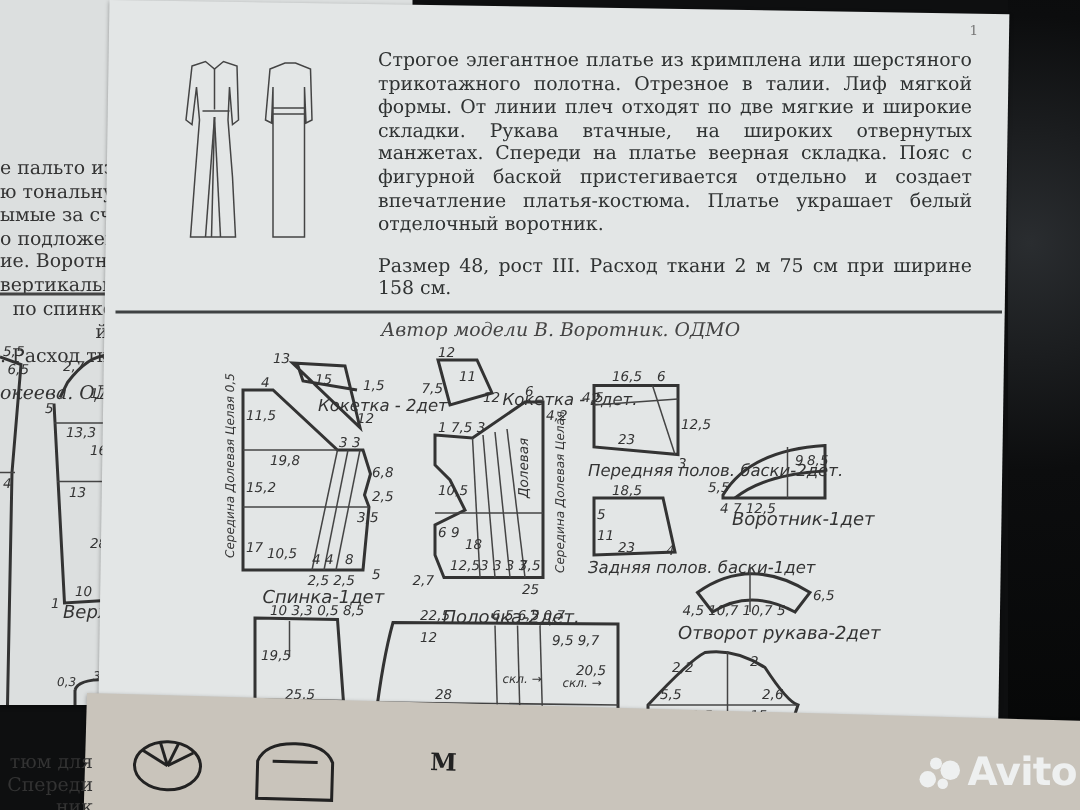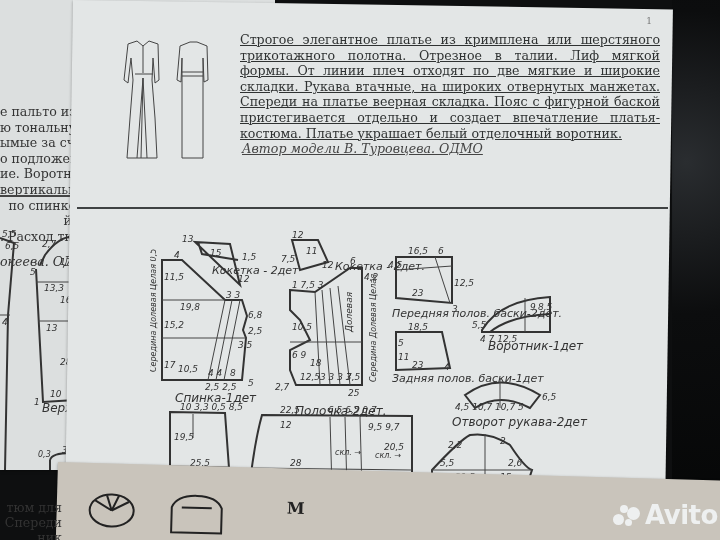--- a/index.html
+++ b/index.html
@@ -3,21 +3,21 @@
 <meta charset="utf-8">
 <style>
   html,body{margin:0;padding:0;}
   body{width:720px;height:540px;position:relative;overflow:hidden;background:#0e0f10;font-family:"DejaVu Serif",serif;}
   .bg-dark{position:absolute;left:672px;top:0;width:48px;height:540px;background:radial-gradient(circle at 30% 30%,#2a2d30 0,#0c0d0e 40%,#050606 100%);}
   .card{position:absolute;box-shadow:0 1px 3px rgba(0,0,0,.35);}
   .card-left{left:0;top:0;width:275px;height:470px;background:#dcdfdf;}
   .card-main{left:73px;top:0;width:600px;height:480px;background:#e3e6e6;transform:rotate(0.9deg);transform-origin:0 0;}
   .card-bottom{left:58px;top:462px;width:680px;height:100px;background:#c9c4bb;transform:rotate(1.6deg);transform-origin:0 0;}
   .desc{position:absolute;left:240px;top:20px;width:420px;font-size:12.6px;line-height:15.6px;color:#2f3232;text-align:justify;}
-  .desc p{margin:0;text-decoration:underline;}
+  .desc p{margin:12px;}
   .desc .author{font-style:italic;color:#444;}
   .left-text{position:absolute;left:0;top:28px;width:76px;overflow:hidden;font-size:12.6px;line-height:15.6px;color:#333;white-space:nowrap;}
   .left-text div{text-align:right;}
   .left-author{font-style:italic;}
   .divider{position:absolute;left:77px;top:207px;width:591px;height:2px;background:#3f4243;}
   .drawing{position:absolute;}
   .piece-title{position:absolute;font-size:12px;font-style:italic;color:#333;font-family:"DejaVu Sans",sans-serif;white-space:nowrap;}
   .bl-text{position:absolute;left:0;top:500px;width:62px;overflow:hidden;font-size:12.6px;line-height:15px;color:#333;white-space:nowrap;text-align:right;}
   .watermark{position:absolute;left:613px;top:500px;display:flex;align-items:center;gap:4px;}
   .watermark .dots{position:relative;width:28px;height:22px;}
@@ -88,21 +88,22 @@
   <g stroke="#444" stroke-width="1" fill="none">
     <path d="M65 8 L75 4 L82 4 L92 8 L93 42 L89 44 L88 20 L88 42 L88 120 L67 120 L67 42 L67 20 L66 44 L62 42 Z"></path>
     <line x1="67" y1="34" x2="88" y2="34"></line>
     <line x1="67" y1="38" x2="88" y2="38"></line>
   </g>
 </svg>
 
 <div class="desc">
   <div style="position:absolute;right:8px;top:-6px;font-size:9px;color:#777">1</div>
   <p style="margin-top:12px">Строгое элегантное платье из кримплена или шерстяного трикотажного полотна. Отрезное в талии. Лиф мягкой формы. От линии плеч отходят по две мягкие и широкие складки. Рукава втачные, на широких отвернутых манжетах. Спереди на платье веерная складка. Пояс с фигурной баской пристегивается отдельно и создает впечатление платья-костюма. Платье украшает белый отделочный воротник.</p>
-  <p class="author" style="padding-left:2px">Автор модели В. Туровцева. ОДМО</p>
+  <p>Размер 48, рост III. Расход ткани 2 м 75 см при ширине 158 см.</p>
+  <p class="author" style="padding-left:2px">Автор модели В. Воротник. ОДМО</p>
 </div>
 
 <div class="divider"></div>
 
 <svg class="drawing" style="left:150px;top:230px" width="520" height="250">
 
   <g>
     <path d="M45 12 L80 14 L90 55 Z M48 12 L52 24 L88 30" stroke="#333" stroke-width="2" fill="none"></path>
     <text x="32" y="12" font-size="9">13</text>
     <text x="60" y="26" font-size="9">15</text>

